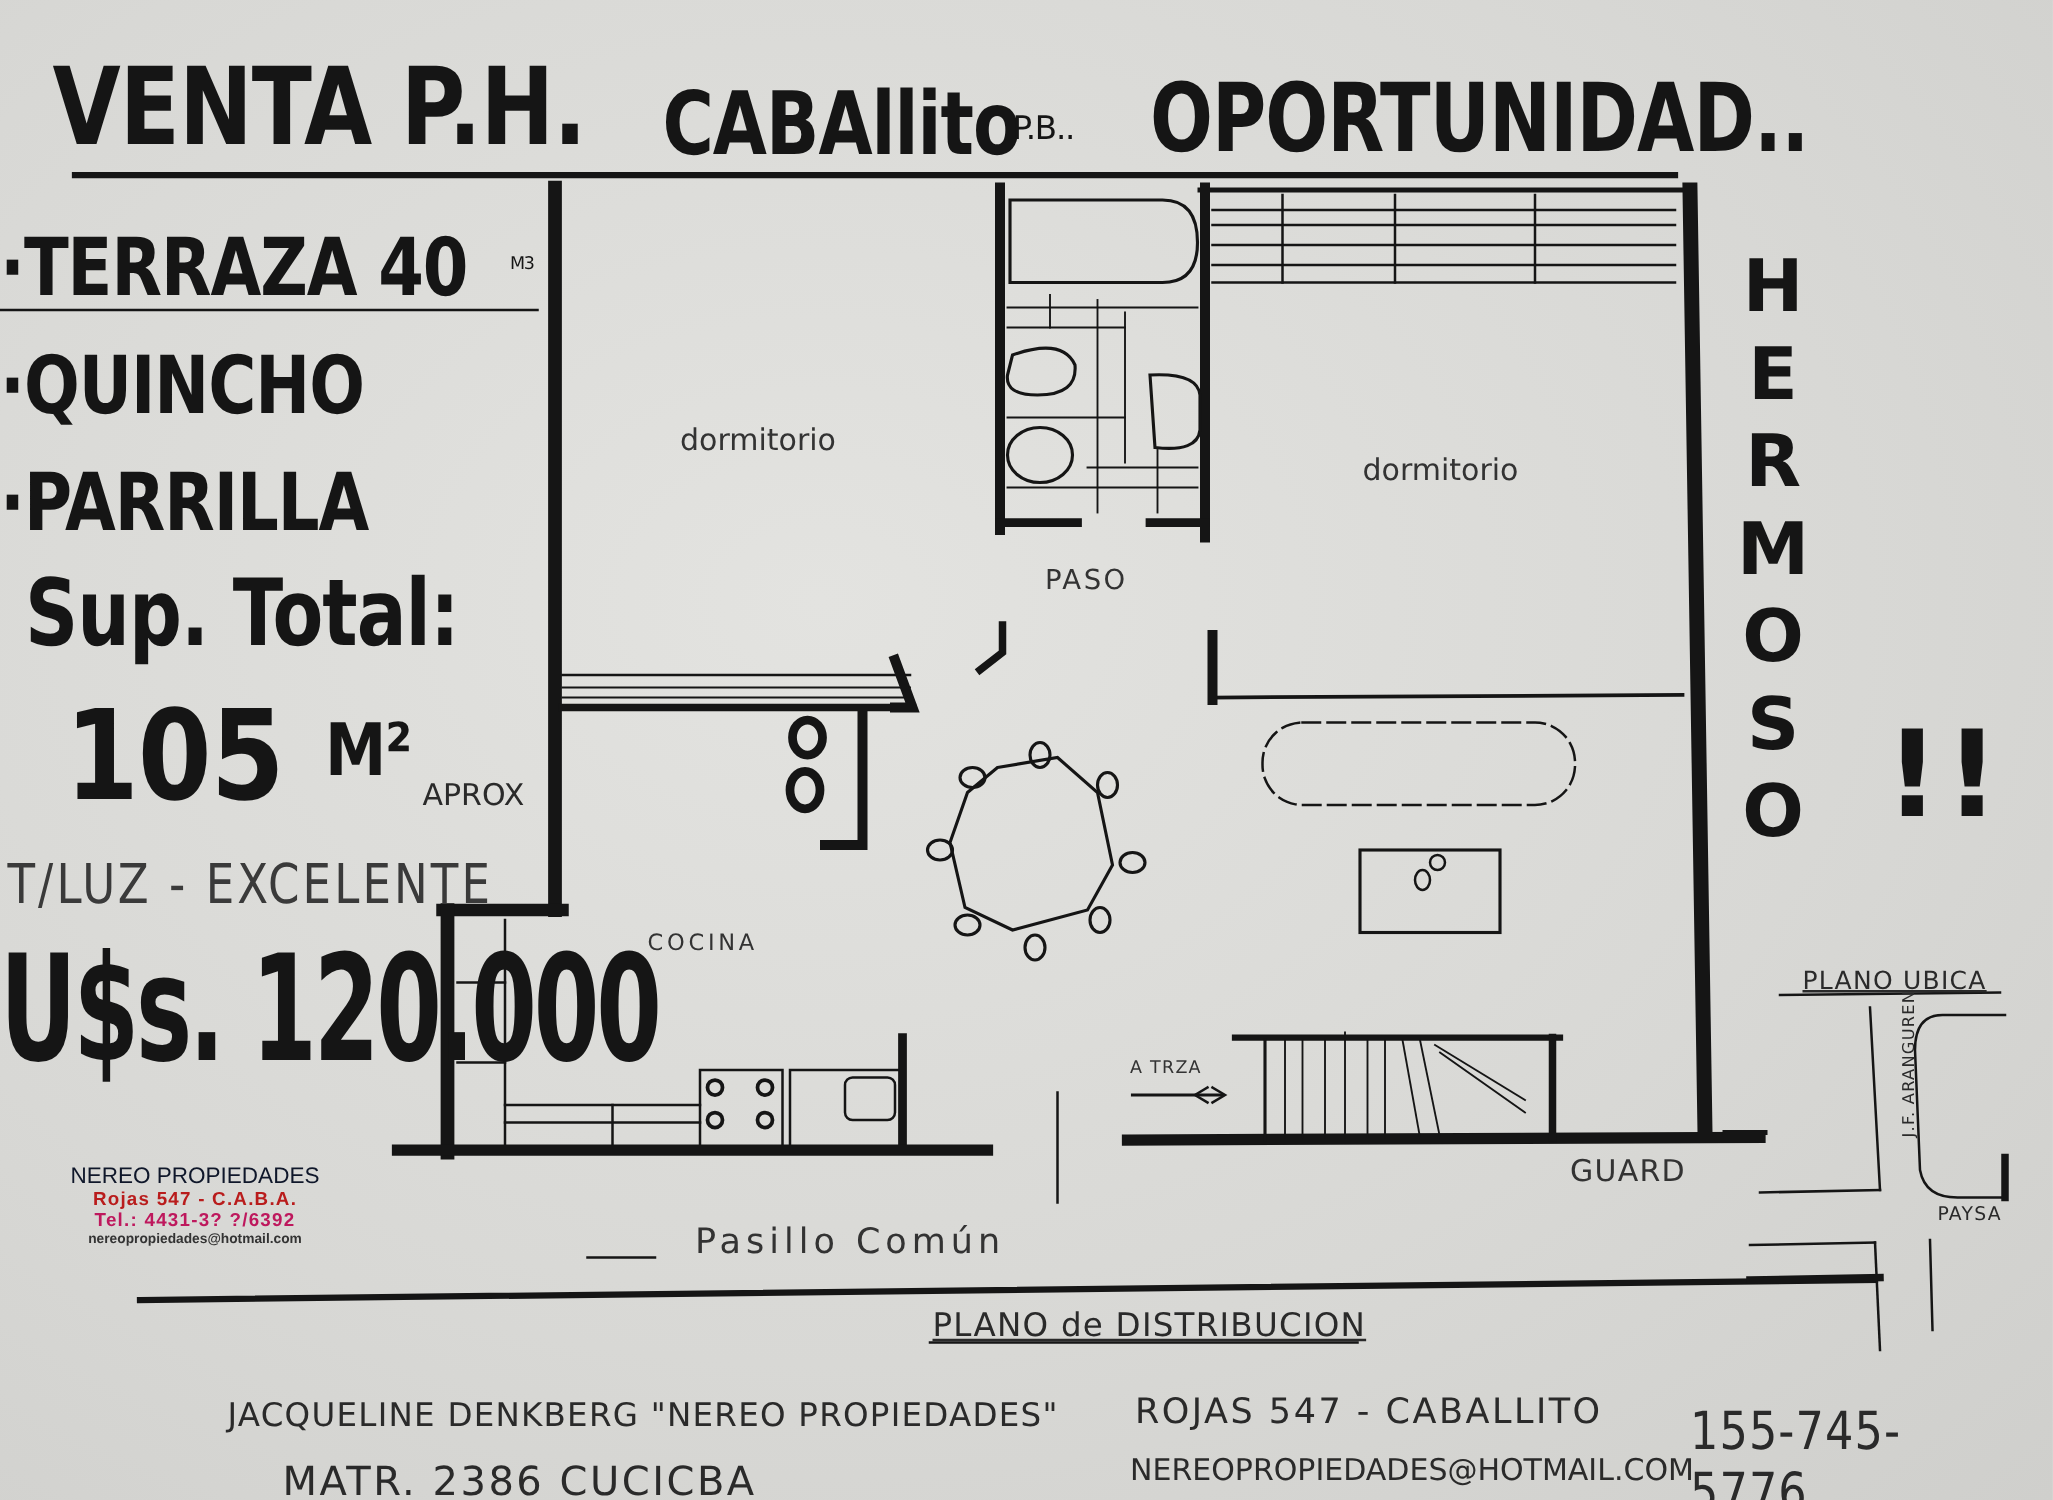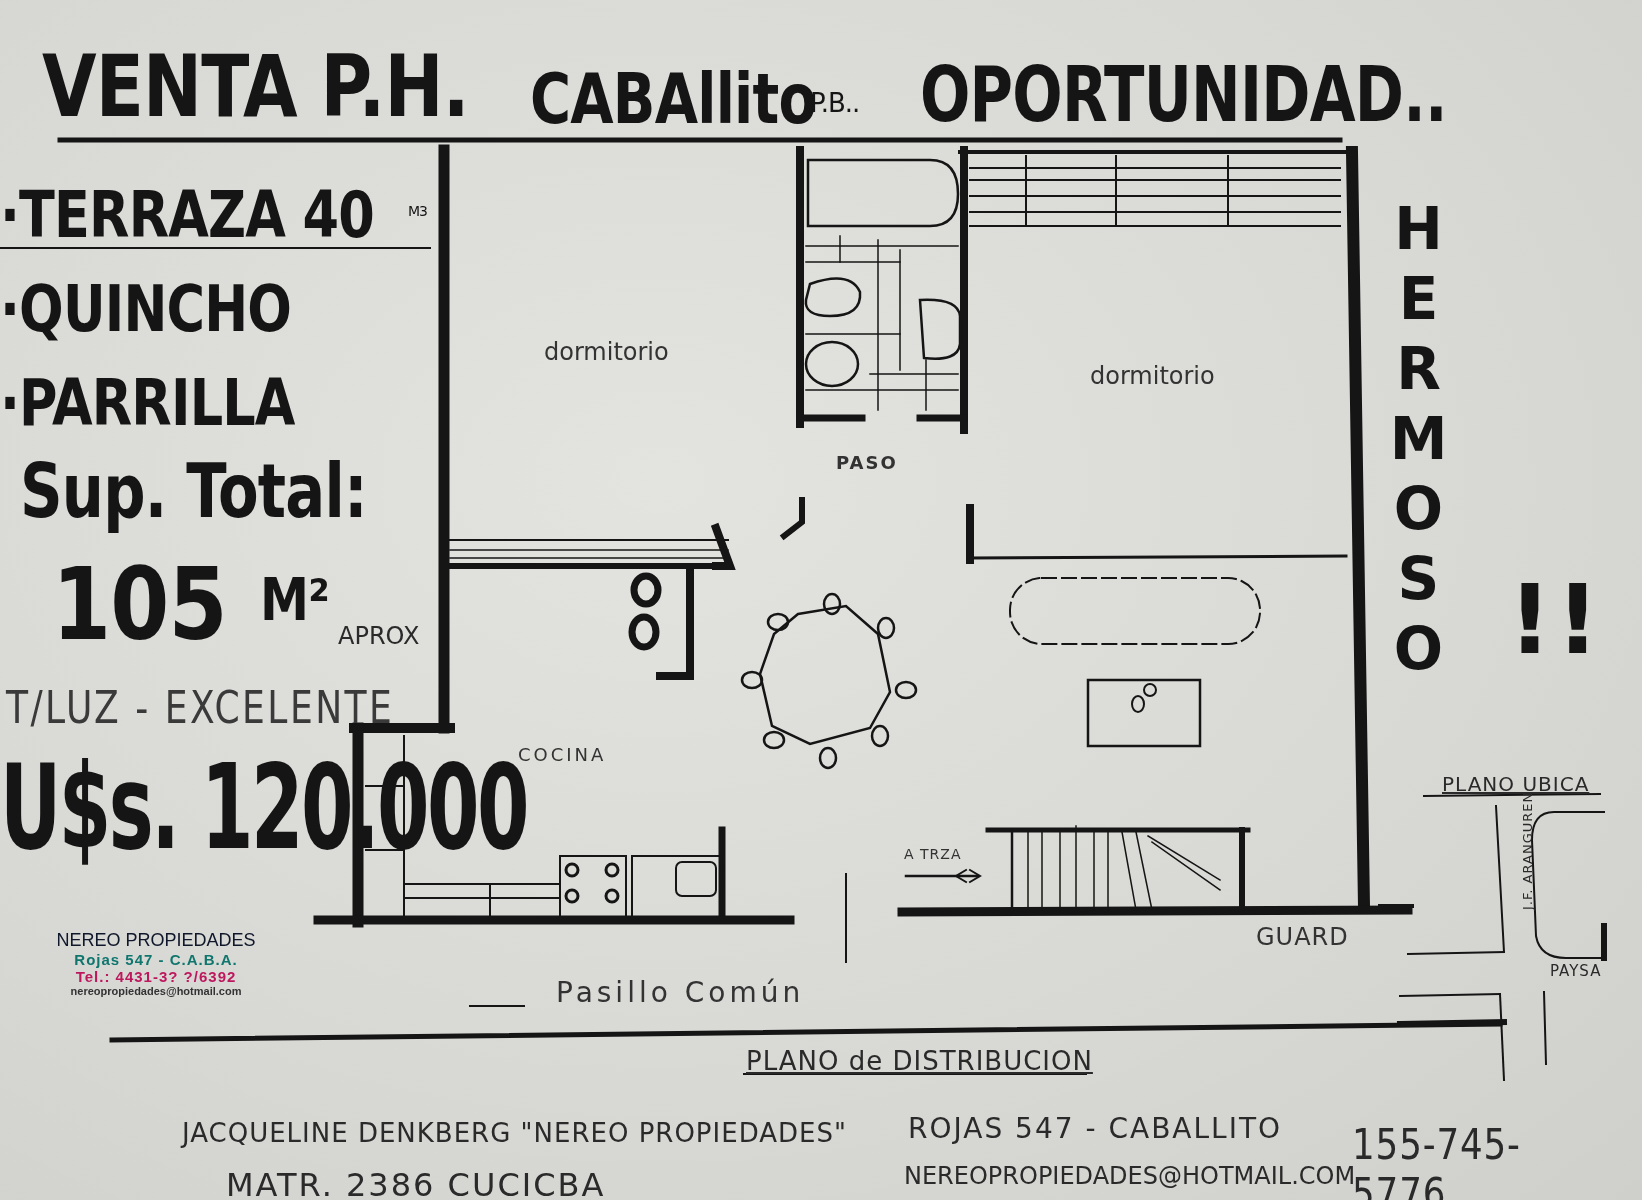--- a/index.html
+++ b/index.html
@@ -26,28 +26,28 @@
   #feat-parrilla { left:0px; top:366px; }
   #sup-label { left:20px; top:448px; font-size:74px; transform:scaleX(0.80); transform-origin:left top; }
   #sup-value { left:52px; top:546px; font-size:100px; transform:scaleX(0.85); transform-origin:left top; }
   #sup-unit { left:260px; top:566px; font-size:58px; transform:scaleX(0.85); transform-origin:left top; }
   #sup-approx { left:338px; top:622px; font-size:24px; font-weight:normal; }
   #note-luz { left:6px; top:682px; font-size:44px; font-weight:normal; color:#3a3a3a; letter-spacing:3px; transform:scaleX(0.82); transform-origin:left top; }
   #price { left:0px; top:738px; font-size:118px; transform:scaleX(0.64); transform-origin:left top; letter-spacing:-4px; }
 
   #stamp { left:36px; top:930px; width:240px; text-align:center; line-height:1.15; }
   #stamp .s1 { font-size:18px; color:#0f172a; }
-  #stamp .s2 { font-size:15px; color:#0f766e; font-weight:bold; letter-spacing:1px; }
+  #stamp .s2 { font-size:15px; color:#b91c1c; font-weight:bold; letter-spacing:1px; }
   #stamp .s3 { font-size:15px; color:#be185d; font-weight:bold; letter-spacing:1px; }
   #stamp .s4 { font-size:11px; color:#333; font-weight:bold; }
 
   .room { font-size:24px; color:#333; }
   #room-dorm1 { left:544px; top:338px; }
   #room-dorm2 { left:1090px; top:362px; }
-  #room-paso { left:836px; top:452px; font-size:18px; letter-spacing:2px;font-weight:bold; }
+  #room-paso { left:836px; top:452px; font-size:22px; letter-spacing:2px; }
   #room-cocina { left:518px; top:744px; font-size:18px; letter-spacing:3px; }
   #room-terraza { left:904px; top:846px; font-size:14px; letter-spacing:1px; }
   #room-guard { left:1256px; top:903px; font-size:24px; letter-spacing:1px;margin-top:20px; }
   #room-pasillo { left:556px; top:976px; font-size:28px; letter-spacing:4px; }
 
   #hermoso { left:1388px; top:194px; width:60px; font-size:58px; line-height:70px; text-align:center; word-break:break-all; }
   #hermoso-bang { left:1508px; top:564px; font-size:96px; letter-spacing:4px; }
 
   #loc-title { left:1442px; top:772px; font-size:20px; text-decoration:underline; letter-spacing:1px; }
   #loc-street1 { left:1520px; top:910px; font-size:13px; transform:rotate(-90deg); transform-origin:left top; letter-spacing:1px; }

